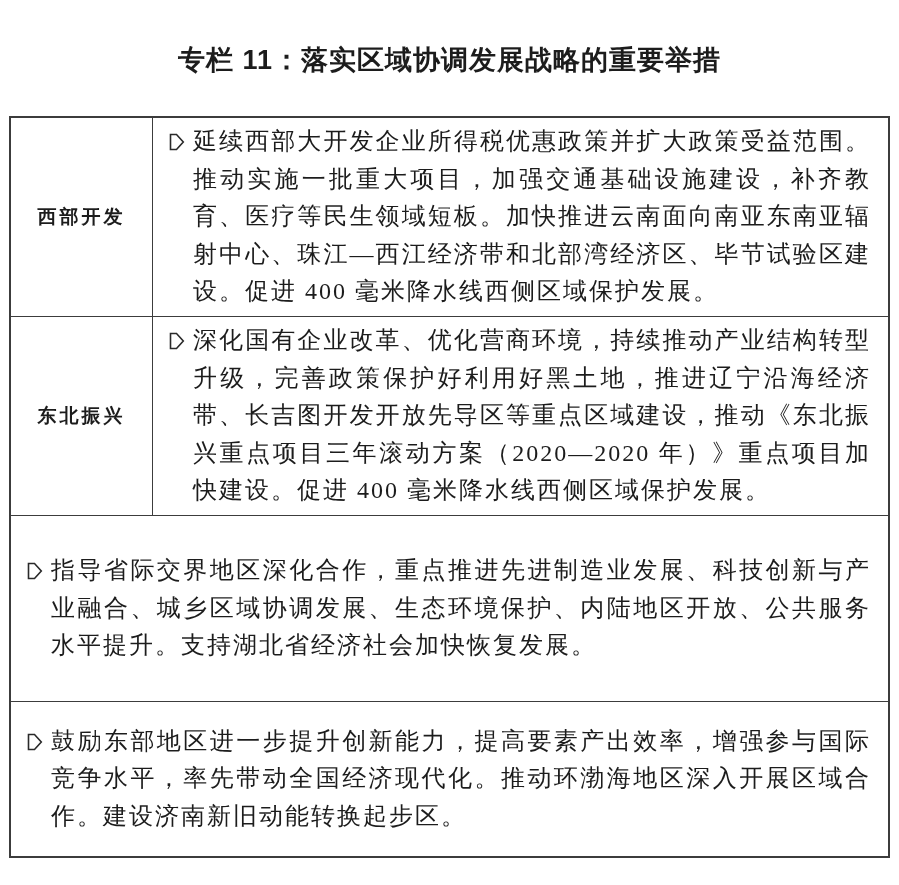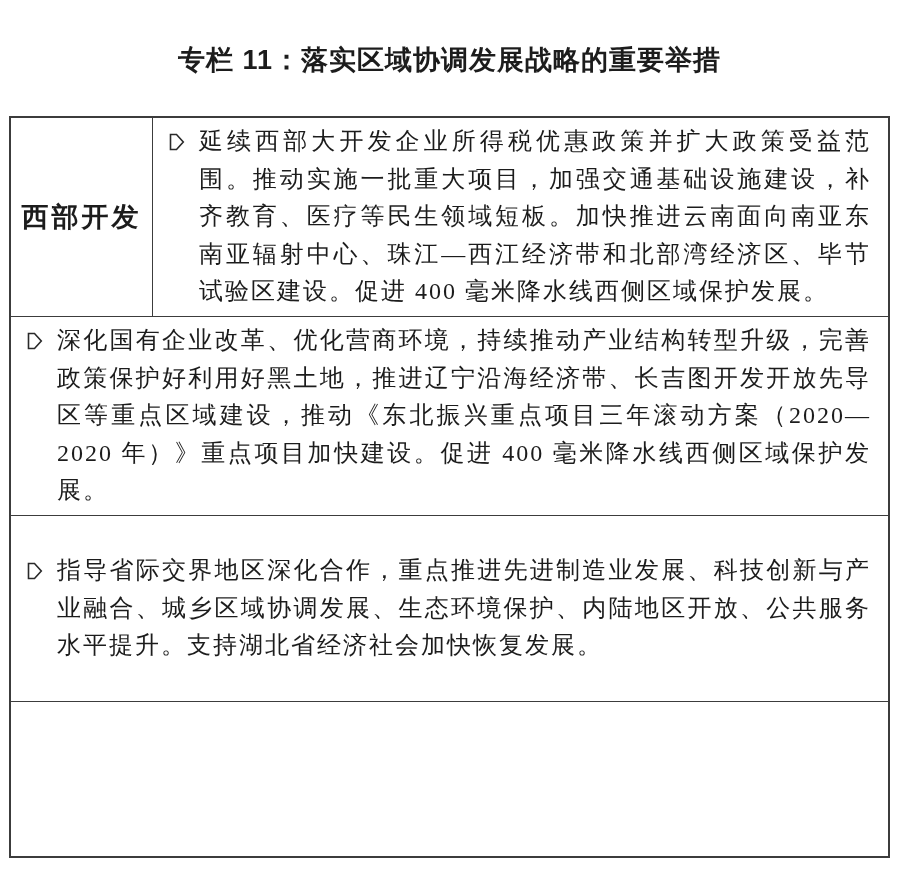--- a/index.html
+++ b/index.html
@@ -44,35 +44,35 @@
 
   .label-cell {
     width: 142px;
     flex: 0 0 142px;
     border-right: 1px solid var(--border);
     display: flex;
     align-items: center;
     justify-content: center;
     font-family: "Liberation Sans", "DejaVu Sans", sans-serif;
     font-weight: bold;
-    font-size: 27px;
+    font-size: 19px;
     letter-spacing: 3px;
     color: var(--text);
   }
 
   .content-cell {
     flex: 1 1 auto;
     display: flex;
     align-items: center;
     padding: 0 17px 0 16px;
   }
   .content-inner {
     display: flex;
     width: 100%;
-    gap: 14px;
+    gap: 8px;
   }
   .bullet {
     flex: 0 0 auto;
     margin-top: 10px;
     line-height: 0;
   }
   .measure-text {
     flex: 1 1 auto;
     font-size: 24px;
     line-height: 37.5px;
@@ -99,20 +99,21 @@
             <svg width="16" height="18" viewBox="0 0 16 18">
                 <polygon points="1.5,1.5 7.5,1.5 14.3,9 7.5,16.5 1.5,16.5" fill="none" stroke="#2a2a2a" stroke-width="1.6"></polygon>
               </svg>
           </span>
           <div class="measure-text">延续西部大开发企业所得税优惠政策并扩大政策受益范围。推动实施一批重大项目，加强交通基础设施建设，补齐教育、医疗等民生领域短板。加快推进云南面向南亚东南亚辐射中心、珠江—西江经济带和北部湾经济区、毕节试验区建设。促进 400 毫米降水线西侧区域保护发展。</div>
         </div>
       </div>
     </div>
 
     <div class="trow r2">
+      <div class="label-cell">东北振兴</div>
       <div class="content-cell">
         <div class="content-inner">
           <span class="bullet">
             <svg width="16" height="18" viewBox="0 0 16 18">
                 <polygon points="1.5,1.5 7.5,1.5 14.3,9 7.5,16.5 1.5,16.5" fill="none" stroke="#2a2a2a" stroke-width="1.6"></polygon>
               </svg>
           </span>
           <div class="measure-text">深化国有企业改革、优化营商环境，持续推动产业结构转型升级，完善政策保护好利用好黑土地，推进辽宁沿海经济带、长吉图开发开放先导区等重点区域建设，推动《东北振兴重点项目三年滚动方案（2020—2020 年）》重点项目加快建设。促进 400 毫米降水线西侧区域保护发展。</div>
         </div>
       </div>
@@ -125,16 +126,26 @@
             <svg width="16" height="18" viewBox="0 0 16 18">
                 <polygon points="1.5,1.5 7.5,1.5 14.3,9 7.5,16.5 1.5,16.5" fill="none" stroke="#2a2a2a" stroke-width="1.6"></polygon>
               </svg>
           </span>
           <div class="measure-text">指导省际交界地区深化合作，重点推进先进制造业发展、科技创新与产业融合、城乡区域协调发展、生态环境保护、内陆地区开放、公共服务水平提升。支持湖北省经济社会加快恢复发展。</div>
         </div>
       </div>
     </div>
 
     <div class="trow r4">
+      <div class="content-cell">
+        <div class="content-inner">
+          <span class="bullet">
+            <svg width="16" height="18" viewBox="0 0 16 18">
+                <polygon points="1.5,1.5 7.5,1.5 14.3,9 7.5,16.5 1.5,16.5" fill="none" stroke="#2a2a2a" stroke-width="1.6"></polygon>
+              </svg>
+          </span>
+          <div class="measure-text">鼓励东部地区进一步提升创新能力，提高要素产出效率，增强参与国际竞争水平，率先带动全国经济现代化。推动环渤海地区深入开展区域合作。建设济南新旧动能转换起步区。</div>
+        </div>
+      </div>
     </div>
 
   </div>
 </div>
 
 </body></html>

